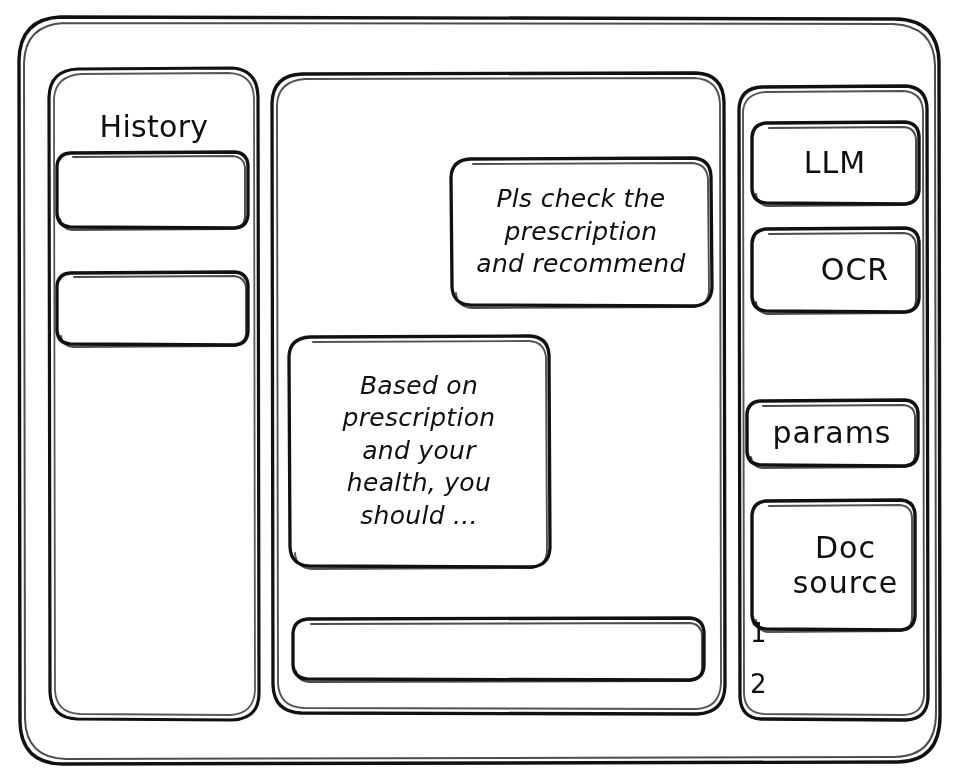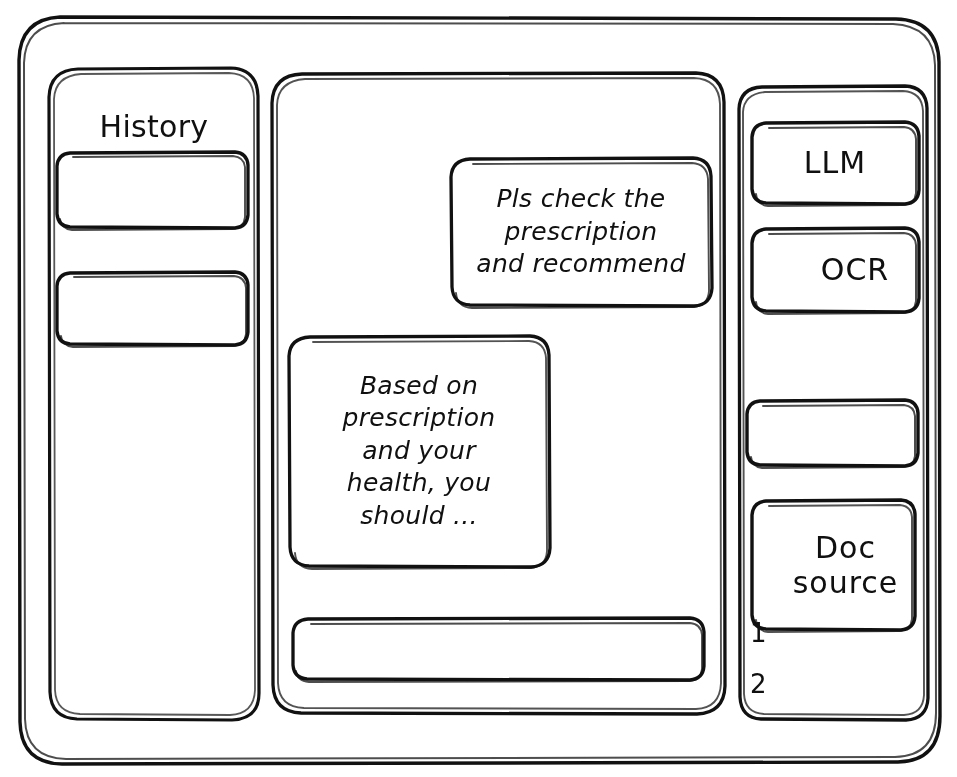--- a/index.html
+++ b/index.html
@@ -164,20 +164,23 @@
     <span class="label"></span>
   </div>
 
   <div class="node" id="tools-panel"></div>
   <div class="node" id="tool-llm">
     <span class="label chip-label">LLM</span>
   </div>
   <div class="node" id="tool-ocr">
     <span class="label chip-label">OCR</span>
   </div>
+  <div class="node" id="tool-params">
+    <span class="label chip-label">params</span>
+  </div>
   <div class="node" id="tool-docsource">
     <span class="label chip-label">Doc
 source</span>
   </div>
   <div class="node" id="doc-item-1">
     <span class="label src-label">1</span>
   </div>
   <div class="node" id="doc-item-2">
     <span class="label src-label">2</span>
   </div>

